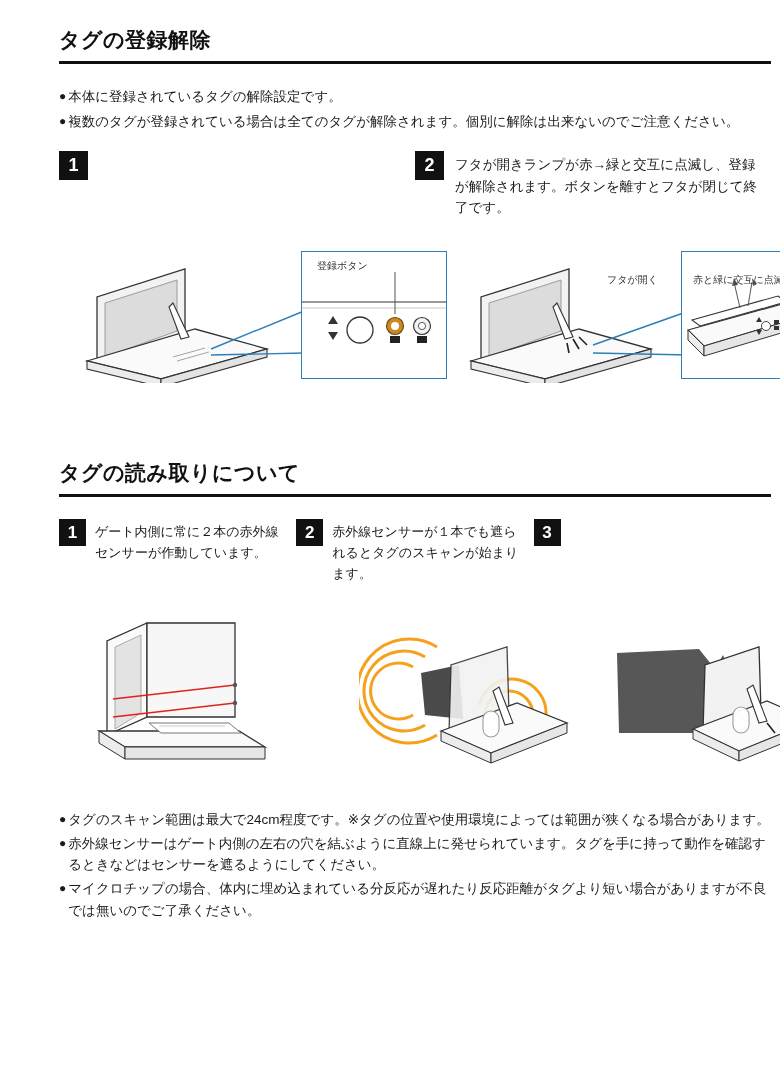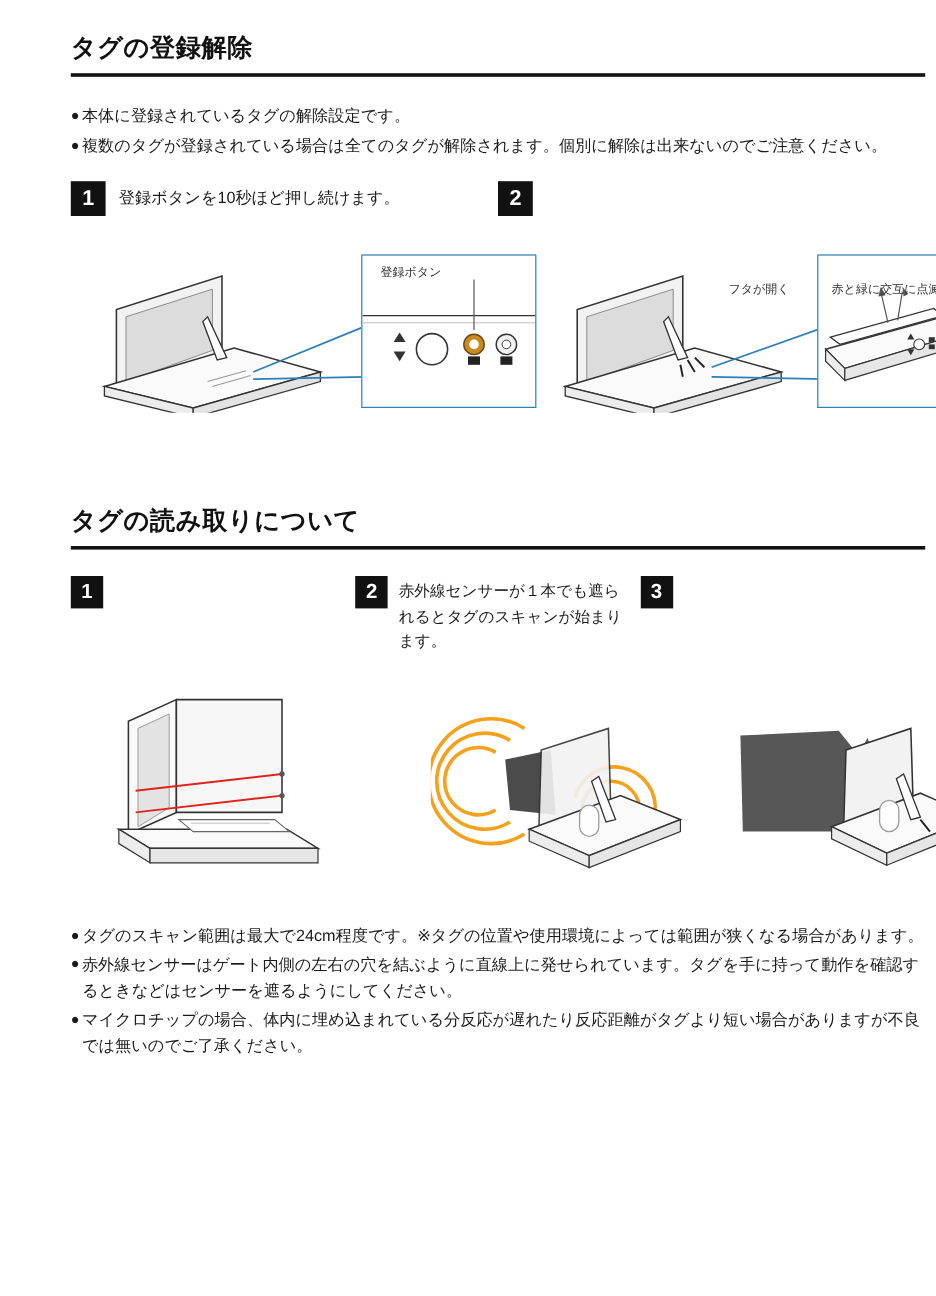--- a/index.html
+++ b/index.html
@@ -143,24 +143,24 @@
     </div>
     <div class="bullet">
       <span class="dot">●</span>
       <span class="btext">複数のタグが登録されている場合は全てのタグが解除されます。個別に解除は出来ないのでご注意ください。</span>
     </div>
   </div>
 
   <div class="steps-row two-col">
     <div class="step">
       <div class="num">1</div>
-      <div class="stext">登録ボタンを10秒ほど押し続けます。</div>
     </div>
     <div class="step">
       <div class="num">2</div>
+      <div class="stext">フタが開きランプが赤→緑と交互に点滅し、登録が解除されます。ボタンを離すとフタが閉じて終了です。</div>
     </div>
   </div>
 
   <div class="figures" style="height:160px;">
 
     <svg class="fig" style="left:18px; top:16px;" width="200" height="130" viewBox="0 0 200 130">
 
       <path d="M20 110 L20 44 L108 16 L108 82 Z" fill="#f2f2f2" stroke="#333" stroke-width="1.3"></path>
       <path d="M28 104 L28 50 L100 27 L100 78 Z" fill="#dcdcdc" stroke="#888" stroke-width="0.8"></path>
 
@@ -245,20 +245,21 @@
     <div class="callout-label" style="left:634px; top:36px;">赤と緑に交互に点滅する</div>
   </div>
 
   <div class="spacer-lg"></div>
 
   <h2 class="section-head second" style="margin-top:36px;">タグの読み取りについて</h2>
 
   <div class="steps-row three-col" style="margin-top:10px;">
     <div class="step">
       <div class="num">1</div>
+      <div class="stext">ゲート内側に常に２本の赤外線センサーが作動しています。</div>
     </div>
     <div class="step">
       <div class="num">2</div>
       <div class="stext">赤外線センサーが１本でも遮られるとタグのスキャンが始まります。</div>
     </div>
     <div class="step">
       <div class="num">3</div>
     </div>
   </div>
 

